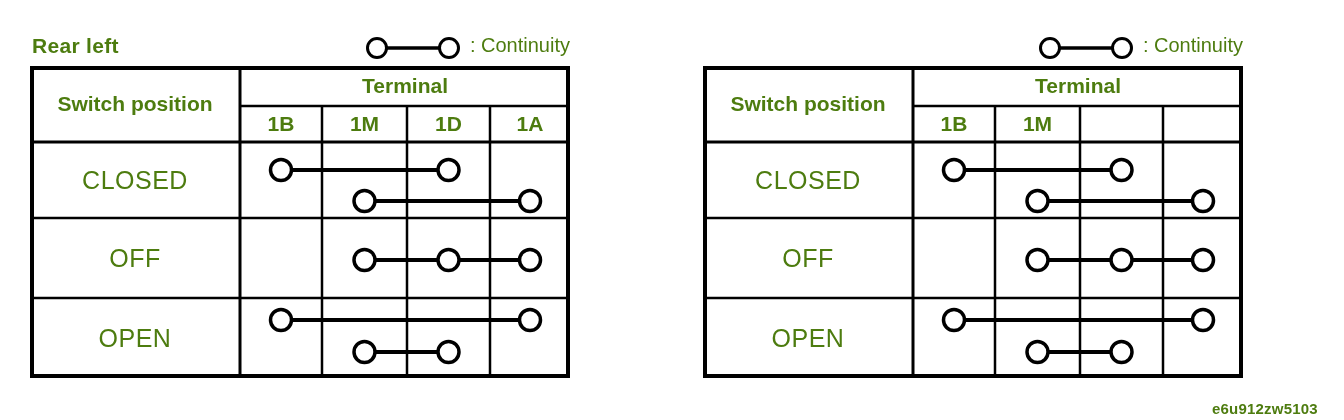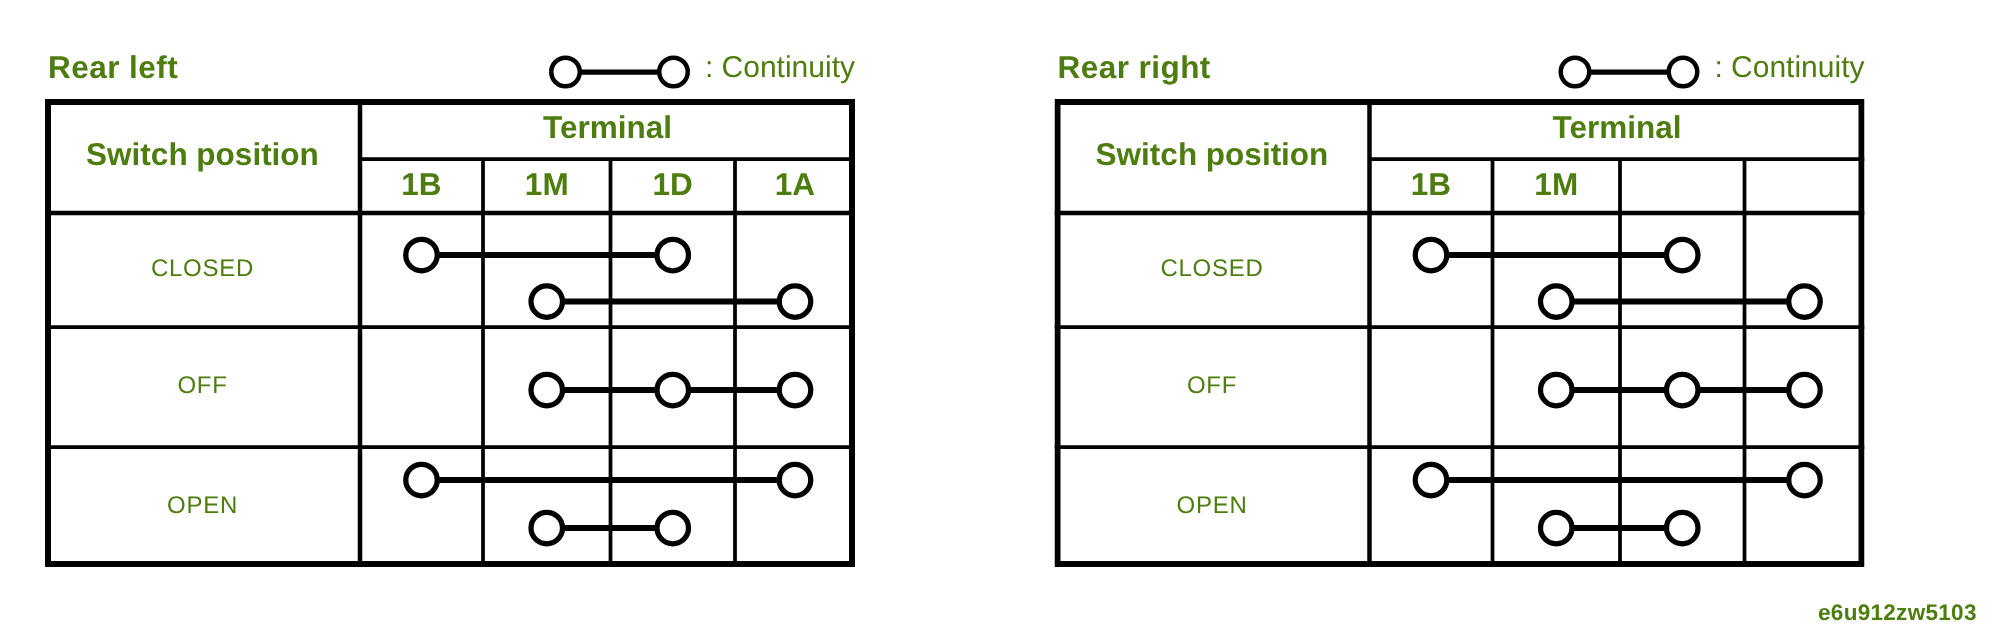--- a/index.html
+++ b/index.html
@@ -65,21 +65,21 @@
     justify-content: center;
     text-align: center;
     white-space: nowrap;
   }
   .cell.hdr {
     font-weight: 700;
     font-size: 21px;
   }
   .cell.row-label {
     font-weight: 400;
-    font-size: 16px;
+    font-size: 25px;
     letter-spacing: 0.5px;
   }
   .figure-code {
     position: absolute;
     left: 1212px;
     top: 372px;
     font-size: 15px;
     font-weight: 700;
     letter-spacing: 0.2px;
   }
@@ -133,21 +133,20 @@
         <div class="cell hdr" style="left: 292px; top: 40px; width: 85px; height: 36px;">1M</div>
         <div class="cell hdr" style="left: 377px; top: 40px; width: 83px; height: 36px;">1D</div>
         <div class="cell hdr" style="left: 460px; top: 40px; width: 80px; height: 36px; text-align: center;">1A</div>
         <div class="cell row-label" style="left: 0px; top: 76px; width: 210px; height: 76px;">CLOSED</div>
         <div class="cell row-label" style="left: 0px; top: 152px; width: 210px; height: 80px;">OFF</div>
         <div class="cell row-label" style="left: 0px; top: 232px; width: 210px; height: 80px;">OPEN</div>
       </div>
   </section>
 
   <section class="table-group" style="left:703px">
-    <h2 class="table-title">Rear right</h2>
     <div class="legend">
       <svg class="legend-glyph" width="100" height="28" viewBox="0 0 100 28">
         <line x1="15" y1="14" x2="85" y2="14" stroke="#000" stroke-width="3.5"></line>
         <circle cx="14" cy="14" r="9.5" fill="#fff" stroke="#000" stroke-width="3"></circle>
         <circle cx="86" cy="14" r="9.5" fill="#fff" stroke="#000" stroke-width="3"></circle>
       </svg>
       <span class="legend-label">: Continuity</span>
     </div>
     <div class="grid">
         <svg class="gridlines" width="540" height="312" viewBox="0 0 540 312">

